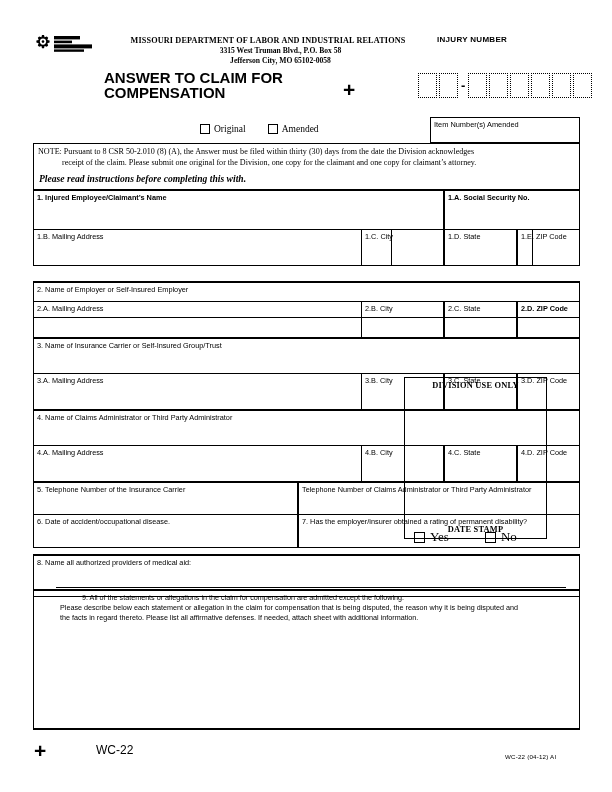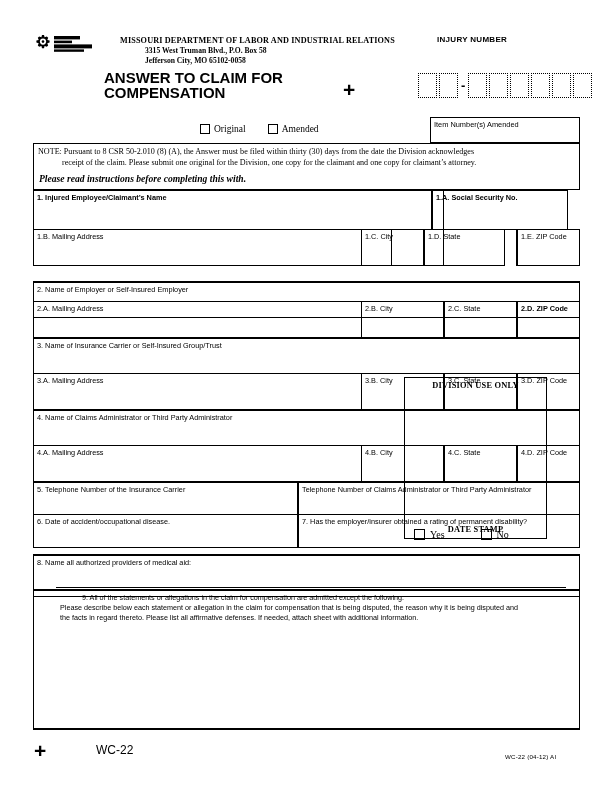--- a/index.html
+++ b/index.html
@@ -11,21 +11,21 @@
     position:relative;
     overflow:hidden;
     -webkit-font-smoothing:none;
   }
   .page{position:absolute;left:0;top:0;width:612px;height:792px;}
 
   
   .logo{position:absolute;left:30px;top:33px;width:68px;height:28px;}
   .logo svg{display:block;}
 
-  .agency{position:absolute;left:120px;top:36px;width:330px;}
+  .agency{position:absolute;left:103px;top:36px;width:330px;text-align:center;}
   .agency .line1{
     font-family:"Liberation Serif", serif;
     font-weight:bold;font-size:8.2px;letter-spacing:.15px;line-height:10px;
     white-space:nowrap;
   }
   .agency .line2,.agency .line3{
     font-family:"Liberation Serif", serif;
     font-weight:bold;font-size:7.6px;line-height:10px;white-space:nowrap;margin-left:25px;
   }
   .formtitle{
@@ -98,21 +98,21 @@
   }
   .cell .lbl{
     position:absolute;left:3px;top:2px;
     font-size:7.3px;line-height:9px;white-space:nowrap;
     font-family:"Liberation Sans", sans-serif;
   }
   .cell.bold .lbl{font-weight:bold;}
 
   .yesno{position:absolute;left:115px;top:14px;display:flex;align-items:center;}
   .yesno .chk{width:11px;height:11px;margin-right:5px;}
-  .yesno .t{font-family:"Liberation Serif", serif;font-size:10px;margin-right:36px;}
+  .yesno .t{font-family:"Liberation Serif", serif;font-size:13px;margin-right:36px;}
 
   .ruleline{position:absolute;height:1px;background:#000;}
 
   .nine-text{
     position:absolute;left:4px;top:2px;width:97%;
     font-size:7.2px;line-height:10px;
     font-family:"Liberation Sans", sans-serif;
   }
   .nine-text .l1{display:block;margin-left:44px;}
   .nine-text .l2{display:block;padding-left:22px;}
@@ -206,31 +206,31 @@
       <span class="ind">receipt of the claim. Please submit one original for the Division, one copy for the claimant and one copy for claimant’s attorney.</span>
     </div>
     <div class="note-read">Please read instructions before completing this with.</div>
   </div>
 
   <div class="grid">
 
     <div class="cell bold" style="left:0;top:0;width:411px;height:40px;">
       <span class="lbl">1. Injured Employee/Claimant’s Name</span>
     </div>
-    <div class="cell bold" style="left:398px;top:0;width:137px;height:40px;border-left-width:2px;">
+    <div class="cell bold" style="left:410px;top:0;width:137px;height:40px;border-left-width:2px;">
       <span class="lbl">1.A. Social Security No.</span>
     </div>
 
     <div class="cell" style="left:0;top:39px;width:359px;height:37px;">
       <span class="lbl">1.B. Mailing Address</span>
     </div>
     <div class="cell" style="left:328px;top:39px;width:83px;height:37px;">
       <span class="lbl">1.C. City</span>
     </div>
-    <div class="cell" style="left:390px;top:39px;width:82px;height:37px;border-left-width:2px;text-align:right;">
+    <div class="cell" style="left:410px;top:39px;width:90px;height:37px;border-left-width:2px;text-align:right;">
       <span class="lbl">1.D. State</span>
     </div>
     <div class="cell" style="left:483px;top:39px;width:64px;height:37px;border-left-width:2px;">
       <span class="lbl">1.E. ZIP Code</span>
     </div>
 
     <div class="cell" style="left:0;top:91px;width:547px;height:37px;border-top-width:2px;">
       <span class="lbl">2. Name of Employer or Self-Insured Employer</span>
     </div>
     <div class="cell" style="left:0;top:111px;width:329px;height:37px;">

